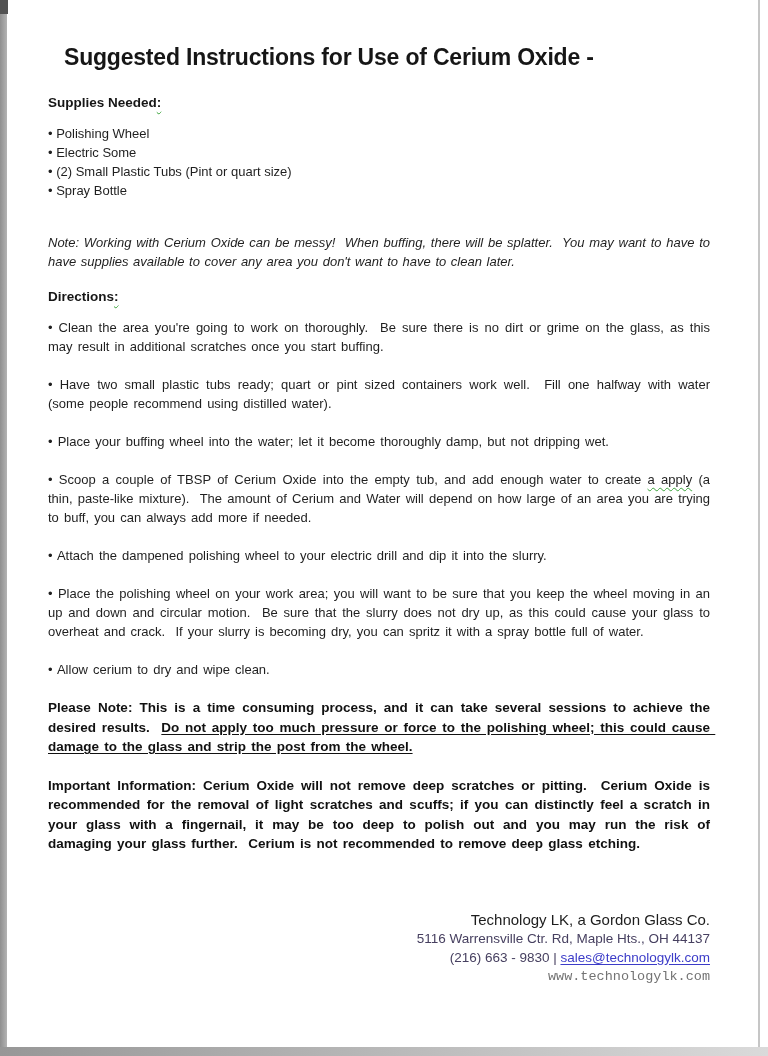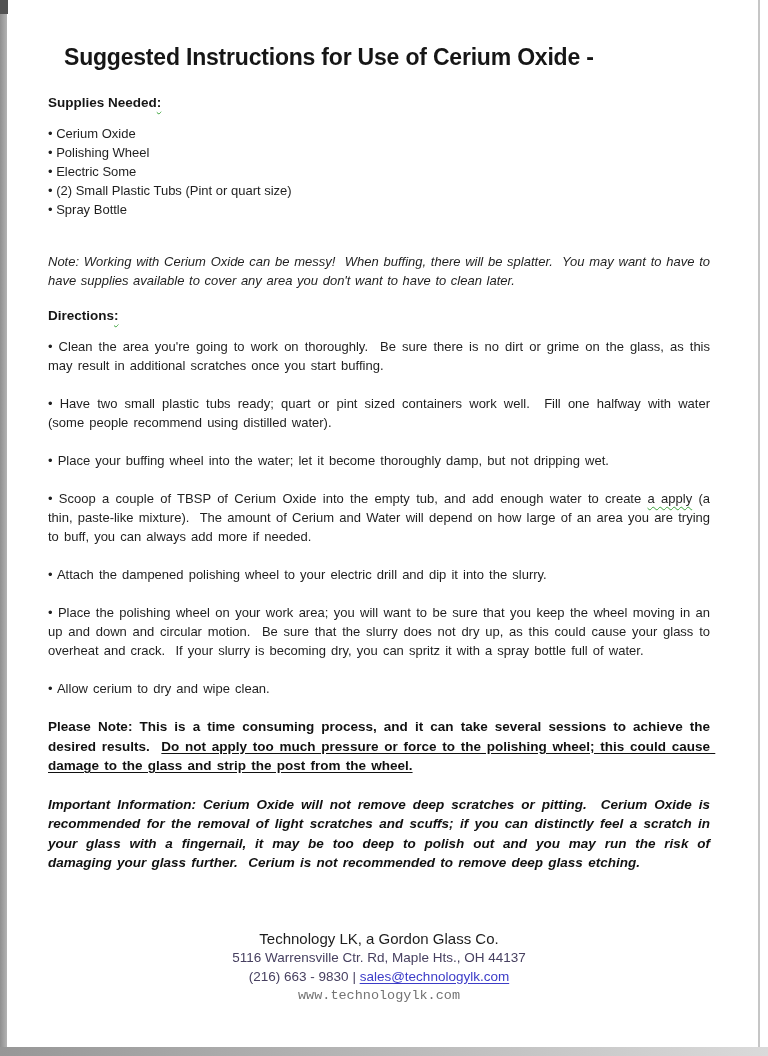--- a/index.html
+++ b/index.html
@@ -39,52 +39,51 @@
     margin: 0 0 19px 0;
   }
   .dir-gap { margin-top: 16px; }
 
   .please-note, .important {
     font-size: 13.5px; font-weight: bold; line-height: 19.5px; color: #111;
     text-align: justify; white-space: pre-wrap; word-spacing: 1.5px;
     margin: 0 0 19px 0;
   }
   .please-note { margin-top: 14px; }
-  .important   { margin-top: 4px; font-style: italic; }
+  .important   { margin-top: 4px; }
   .u { text-decoration: underline; text-underline-offset: 2px; }
 
   .squiggle {
     text-decoration-line: underline;
     text-decoration-style: wavy;
     text-decoration-color: #3aa33a;
     text-decoration-thickness: 1px;
     text-underline-offset: 3px;
   }
 
-  .footer { text-align: center; margin-top: 56px; line-height: 19px; }
+  .footer { text-align: right; margin-top: 56px; line-height: 19px; }
   .footer .company { font-size: 15px; color: #1d1d1d; }
   .footer .sub     { font-size: 13.5px; color: #474060; }
   .email-link      { text-decoration: underline; text-underline-offset: 2px; cursor: pointer; }
 </style>
 </head>
 <body>
 
 <div class="edge-left"></div>
 <div class="edge-corner"></div>
 <div class="edge-right"></div>
 <div class="edge-bottom"></div>
 
 <div class="content">
 
   <h1 class="title">Suggested Instructions for Use of Cerium Oxide -</h1>
 
   <h2 class="heading"><span>Supplies Needed</span><span class="squiggle">:</span></h2>
 
   <ul class="supplies">
-    <li>• Cerium Oxide</li>
     <li>• Polishing Wheel</li>
     <li>• Electric Some</li>
     <li>• (2) Small Plastic Tubs (Pint or quart size)</li>
     <li>• Spray Bottle</li>
   </ul>
 
   <p class="note">Note: Working with Cerium Oxide can be messy!  When buffing, there will be splatter.  You may want to have to have supplies available to cover any area you don't want to have to clean later.</p>
 
   <h2 class="heading dir-gap"><span>Directions</span><span class="squiggle">:</span></h2>
 

